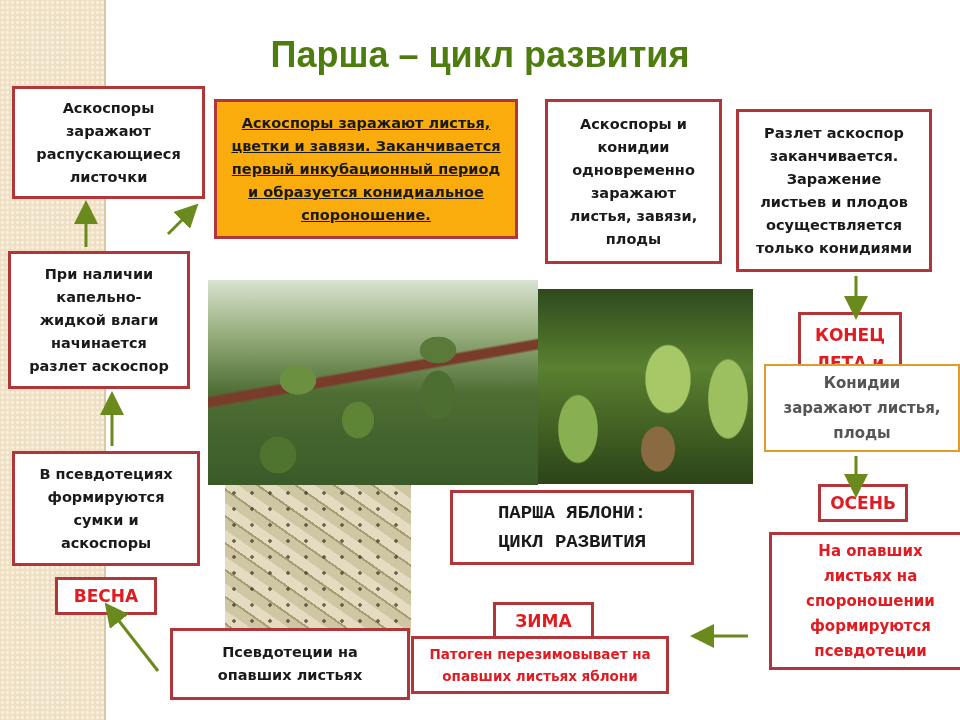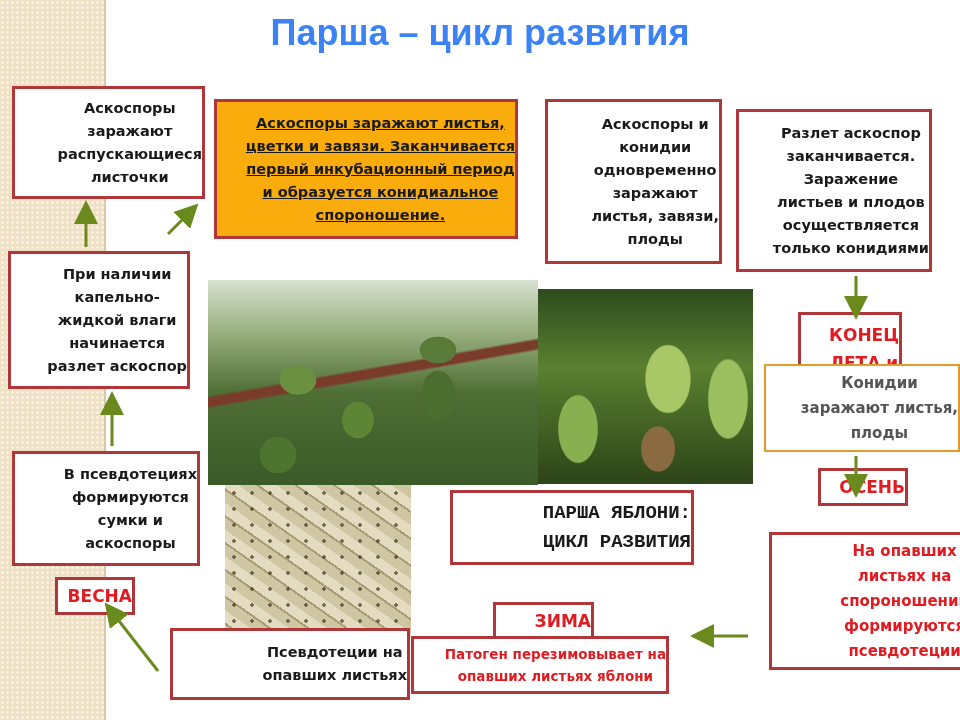--- a/index.html
+++ b/index.html
@@ -2,25 +2,25 @@
 <html><head>
 <meta charset="utf-8">
 <style>
   html, body { margin:0; padding:0; }
   body { width:960px; height:720px; position:relative; overflow:hidden; background:#ffffff;
          font-family:"DejaVu Sans", "Liberation Sans", sans-serif; }
   .strip { position:absolute; left:0; top:0; width:104px; height:720px;
            background-color:#efe0c4;
            background-image: radial-gradient(circle, rgba(255,255,255,0.55) 1.2px, transparent 1.6px);
            background-size:5px 5px; border-right:2px solid #d8c8a6; }
-  .title { position:absolute; left:230px; top:12px; width:500px; text-align:center;
-           font-family:"Liberation Sans", sans-serif; font-weight:bold; font-size:36px; color:#3b82f6; }
+  .title { position:absolute; left:230px; top:34px; width:500px; text-align:center;
+           font-family:"Liberation Sans", sans-serif; font-weight:bold; font-size:36px; color:#4d7c0f; }
   .box { position:absolute; box-sizing:border-box; border:3px solid #b0363a; background:#fff;
-         display:flex; align-items:center; justify-content:flex-end; text-align:center;
-         font-weight:bold; color:#1a1a1a; font-size:14.5px; line-height:23px; padding:4px 0; }
+         display:flex; align-items:center; justify-content:center; text-align:center;
+         font-weight:bold; color:#1a1a1a; font-size:14.5px; line-height:23px; padding:4px 12px; }
   .box span { white-space:pre-line; }
   .orange { background:#f9ac0c; }
   .red-text { color:#e01c22; }
   .season { font-size:17px; color:#e01c22; }
   .conidia { border:2px solid #e09b2a; color:#555; font-size:15px; line-height:25px; }
   .photo { position:absolute; overflow:hidden; }
   .arrow { position:absolute; }
 </style>
 </head>
 <body>
@@ -92,21 +92,21 @@
 разлет аскоспор</span>
   </div>
 
 <div class="box" style="left:12px;top:451px;width:188px;height:115px;">
   <span>В псевдотециях
 формируются
 сумки и
 аскоспоры</span>
   </div>
 
-<div class="box season" style="left:55px;top:577px;width:80px;height:38px;">
+<div class="box season" style="left:55px;top:577px;width:102px;height:38px;">
   <span>ВЕСНА</span>
   </div>
 
 <div class="box" style="left:170px;top:628px;width:240px;height:72px;">
   <span>Псевдотеции на
 опавших листьях</span>
   </div>
 
 <div class="box" style="left:450px;top:490px;width:244px;height:75px;font-size:19px;line-height:29px;font-family:Liberation Mono, monospace;">
   <span>ПАРША ЯБЛОНИ:
@@ -126,21 +126,21 @@
   <span>КОНЕЦ
 ЛЕТА и</span>
   </div>
 
 <div class="box conidia" style="left:764px;top:364px;width:196px;height:88px;">
   <span>Конидии
 заражают листья,
 плоды</span>
   </div>
 
-<div class="box season" style="left:818px;top:468px;width:90px;height:38px;">
+<div class="box season" style="left:818px;top:484px;width:90px;height:38px;">
   <span>ОСЕНЬ</span>
   </div>
 
 <div class="box red-text" style="left:769px;top:532px;width:203px;height:138px;font-size:15px;line-height:25px;">
   <span>На опавших
 листьях на
 спороношении
 формируются
 псевдотеции</span>
   </div>

